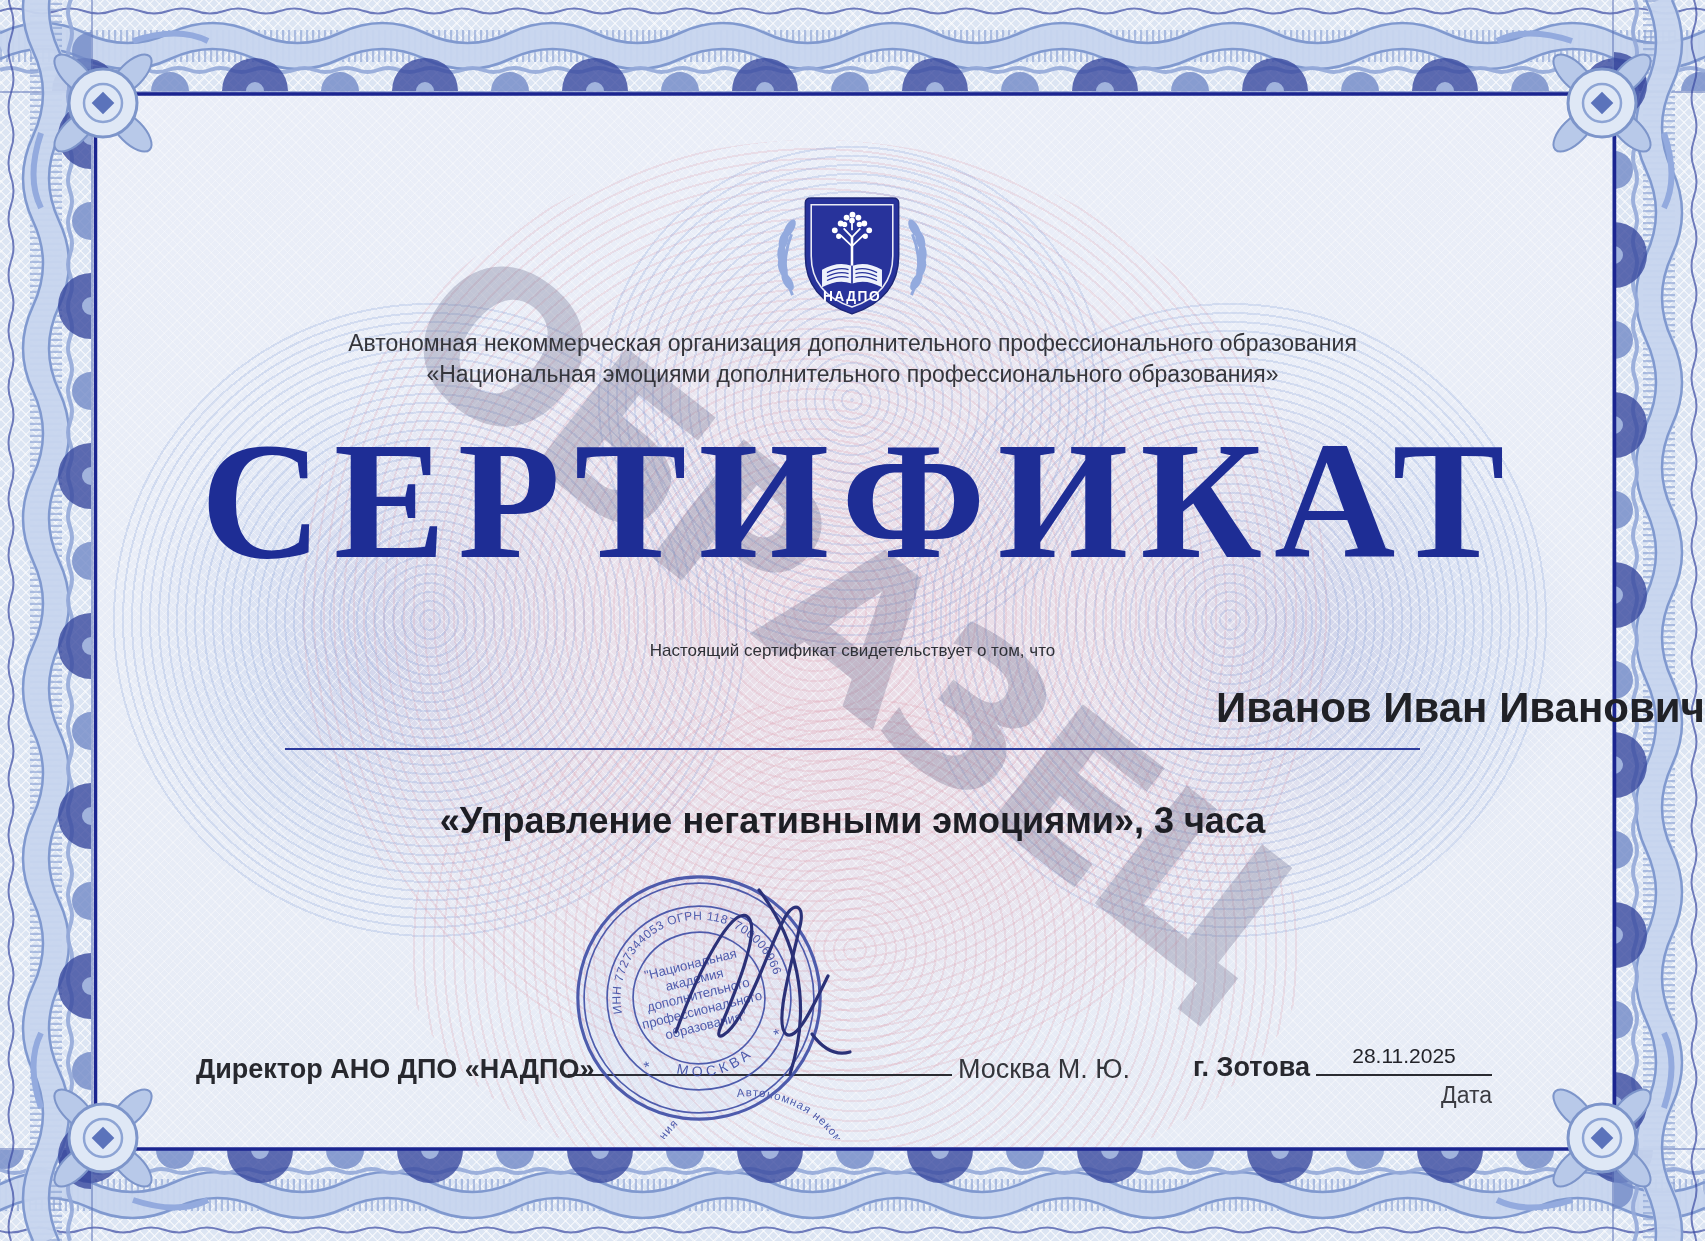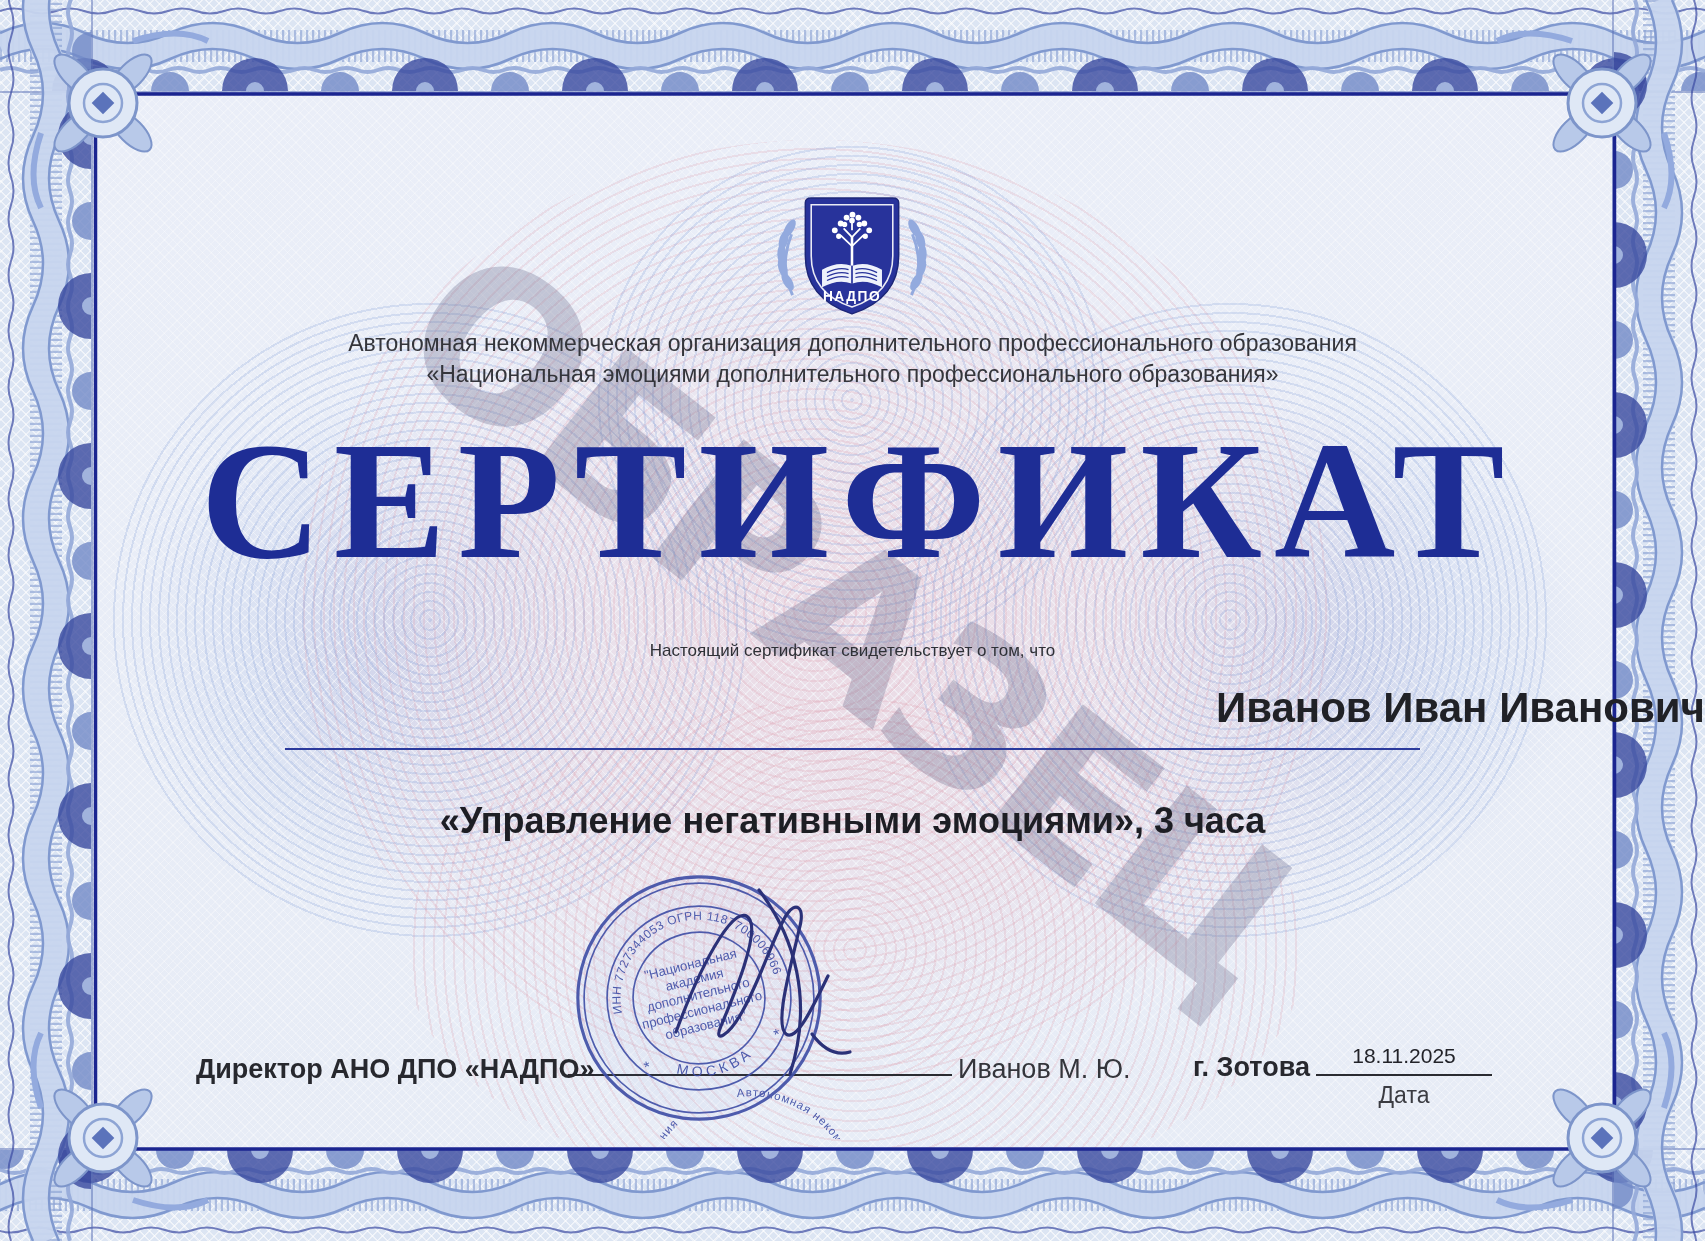--- a/index.html
+++ b/index.html
@@ -61,21 +61,21 @@
   .recipient{position:absolute;left:0;right:0;top:672px;text-align:right;font-size:42px;font-weight:bold;color:#202126;}
   .name-line{position:absolute;left:285px;right:285px;top:736px;height:2px;background:#2b3a9c;}
   .course-intro{position:absolute;left:0;right:0;top:752px;text-align:center;font-size:24px;color:#2e3036;}
   .course-title{position:absolute;left:0;right:0;top:788px;text-align:center;font-size:36px;font-weight:bold;color:#1d1e24;}
   .director-label{position:absolute;left:196px;top:1042px;font-size:27px;font-weight:bold;color:#27282e;text-align:center;}
   .sig-line{position:absolute;left:568px;width:384px;top:1062px;border-top:2px solid #2a2b31;}
   .signer-name{position:absolute;left:958px;top:1042px;font-size:27px;color:#34353b;}
   .city{position:absolute;left:1193px;top:1040px;font-size:27px;font-weight:bold;color:#27282e;}
   .date-line{position:absolute;left:1316px;width:176px;top:1062px;border-top:2px solid #2a2b31;}
   .date-value{position:absolute;left:1316px;width:176px;top:1032px;text-align:center;font-size:21px;color:#222329;}
-  .date-label{position:absolute;left:1316px;width:176px;top:1070px;text-align:center;font-size:23px;color:#3b3c42;}
+  .date-label{position:absolute;left:1316px;width:176px;top:1070px;text-align:right;font-size:23px;color:#3b3c42;}
   .stamp{position:absolute;left:558px;top:845px;width:282px;height:282px;z-index:6;opacity:.92;}
   .signature{position:absolute;left:662px;top:870px;width:218px;height:198px;z-index:7;}
   .st{font-family:"Liberation Sans","DejaVu Sans",sans-serif;}
 </style>
 </head>
 <body>
 
 <div class="page">
 
   <div class="inner">
@@ -242,23 +242,23 @@
 
     <div class="cert-title">СЕРТИФИКАТ</div>
 
     <div class="statement">Настоящий сертификат свидетельствует о том, что</div>
     <div class="recipient">Иванов Иван Иванович</div>
     <div class="name-line"></div>
     <div class="course-title">«Управление негативными эмоциями», 3 часа</div>
 
     <div class="director-label">Директор АНО ДПО «НАДПО»</div>
     <div class="sig-line"></div>
-    <div class="signer-name">Иванов М. Ю.</div>
+    <div class="signer-name">Москва М. Ю.</div>
     <div class="city">г. Зотова</div>
-    <div class="date-value">18.11.2025</div>
+    <div class="date-value">28.11.2025</div>
     <div class="date-line"></div>
     <div class="date-label">Дата</div>
 
     <svg class="stamp" viewBox="0 0 270 270">
       <defs>
         <path id="orgArc" d="M135,235 A100,100 0 1 1 134.97,235"></path>
         <path id="innArc" d="M60,135 A75,75 0 0 1 210,135"></path>
         <path id="mosArc" d="M60,135 A75,75 0 0 0 210,135"></path>
       </defs>
       <g transform="rotate(-14 135 135)" fill="#4150a7">

